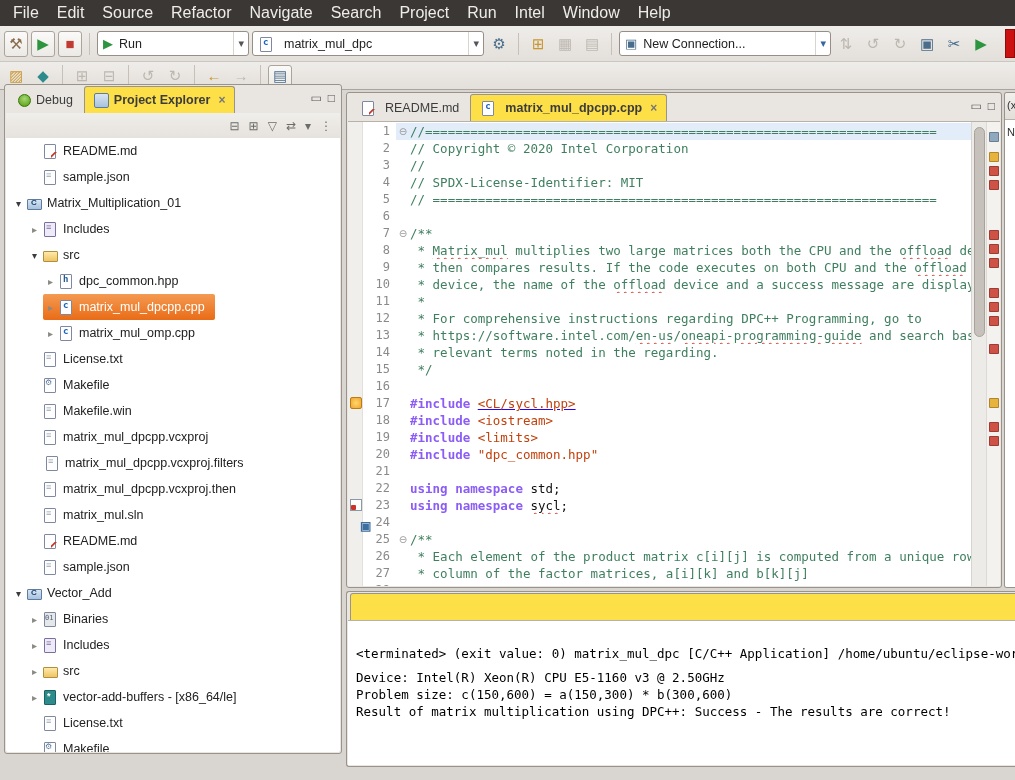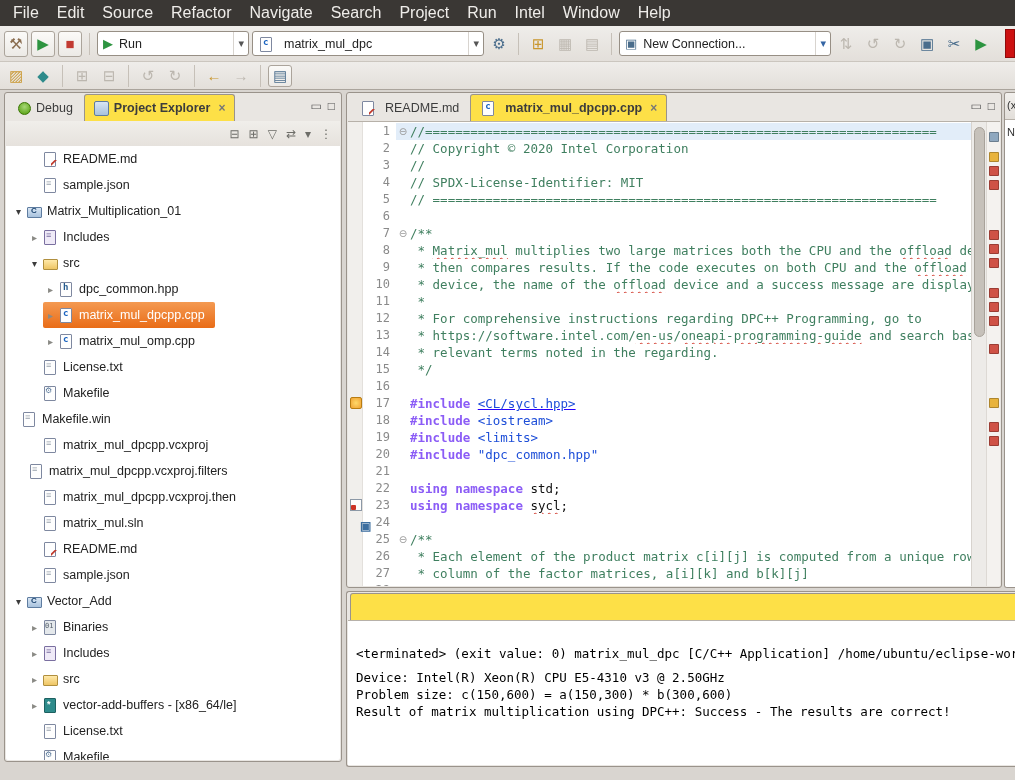--- a/index.html
+++ b/index.html
@@ -39,21 +39,21 @@
   .panel{position:absolute;background:#e9e6e2;border:1px solid #9a938b;border-radius:3px;box-sizing:border-box}
   .ptabs{height:28px;display:flex;align-items:flex-end;padding-left:3px;gap:1px}
   .ptab{height:26px;display:flex;align-items:center;padding:0 9px;gap:5px;color:#3c3c3c;
         border:1px solid transparent;border-bottom:none;border-radius:3px 3px 0 0;font-size:12.5px;cursor:default;white-space:nowrap}
   .ptab.active{background:#fde047;border-color:#9a938b;font-weight:bold}
   .ptab .x{color:#777;font-size:12px;margin-left:3px}
   .winbtns{position:absolute;top:6px;right:6px;display:flex;gap:6px;color:#555;font-size:12px}
   .wb{cursor:default}
 
   
-  .explorer{left:4px;top:92px;width:338px;height:670px}
+  .explorer{left:4px;top:84px;width:338px;height:670px}
   .ptools{position:absolute;left:1px;right:1px;top:28px;height:25px;display:flex;justify-content:flex-end;
           align-items:center;gap:9px;padding-right:8px;color:#6d6d68;font-size:12px;
           background:linear-gradient(#f0eeea,#e6e2dd);border-bottom:1px solid #c2bcb4}
   .pt{cursor:default}
   .tree{position:absolute;left:1px;right:1px;top:53px;bottom:1px;background:#fff;overflow:hidden;
         border-radius:0 0 2px 2px;font-size:12.5px}
   .tree-row{height:26px;display:flex;align-items:center;white-space:nowrap;cursor:default}
   .rowc{display:flex;align-items:center;height:100%;padding-right:10px}
   .tree-row.selected .rowc{background:linear-gradient(#f49a52,#e96c17);color:#fff;border-radius:2px}
   .arrow{width:15px;text-align:center;font-size:10px;color:#8a8a85;flex:none}
@@ -93,21 +93,21 @@
   .mcol{position:absolute;left:0;top:0;bottom:0;width:14px;background:#f1efec;border-right:1px solid #e3e0dc}
   .lines{position:absolute;left:14px;top:1px;right:28px;bottom:0;overflow:hidden}
   .cl{height:17px;display:flex;align-items:center;font:12.5px/17px "DejaVu Sans Mono",monospace}
   .ln{width:28px;text-align:right;padding-right:6px;color:#8a8a8a;flex:none;font-size:12px}
   .fold{width:14px;flex:none;text-align:center;color:#9a9a9a;font-size:10px;font-family:"DejaVu Sans",sans-serif}
   .ct{flex:1;white-space:pre;overflow:hidden}
   .cl.hl .ct,.cl.hl .fold{background:#e2edf9}
   .tk{white-space:pre}
   .tk.c{color:#3F7F5F}
   .tk.k{color:#8b5cf6;font-weight:bold}
-  .tk.s{color:#1d4ed8}
+  .tk.s{color:#c2410c}
   .tk.p{color:#101010}
   .tk.sp{text-decoration:underline;text-decoration-style:wavy;text-decoration-color:#d23b2e;text-decoration-thickness:1px;text-underline-offset:2px}
   .tk.lk{text-decoration:underline;text-decoration-color:#2A00FF}
   .warnm{position:absolute;left:2px;width:10px;height:10px;background:radial-gradient(#ffd96a,#f0a232);
          border:1px solid #b97d12;border-radius:2px}
   .spellm{position:absolute;left:2px;width:10px;height:10px;background:#fdfdfd;border:1px solid #8c98a6}
   .spellm::after{content:"";position:absolute;left:0;bottom:0;width:5px;height:5px;background:#cc3326;border-radius:1px}
   .vsb{position:absolute;right:13px;top:0;bottom:0;width:15px;background:#edebe8;border-left:1px solid #d7d3ce}
   .thumb{position:absolute;left:2px;right:2px;border-radius:6px;background:#c6c1ba;border:1px solid #a8a29a}
   .ruler{position:absolute;right:0;top:0;bottom:0;width:13px;background:#f4f2ef;border-left:1px solid #ddd9d4}
@@ -332,35 +332,35 @@
             <span class="tlabel">License.txt</span>
           </span>
         </div>
         <div class="tree-row" style="padding-left: 21px;">
           <span class="rowc">
             <span class="arrow"></span>
             <span class="fico make"></span>
             <span class="tlabel">Makefile</span>
           </span>
         </div>
-        <div class="tree-row" style="">
+        <div class="tree-row" style="padding-left: 21px;">
           <span class="rowc">
             <span class="arrow"></span>
             <span class="fico doc"></span>
             <span class="tlabel">Makefile.win</span>
           </span>
         </div>
         <div class="tree-row" style="padding-left: 21px;">
           <span class="rowc">
             <span class="arrow"></span>
             <span class="fico doc"></span>
             <span class="tlabel">matrix_mul_dpcpp.vcxproj</span>
           </span>
         </div>
-        <div class="tree-row" style="padding-left: 7px;">
+        <div class="tree-row" style="padding-left: 23px;">
           <span class="rowc">
             <span class="arrow"></span>
             <span class="fico doc"></span>
             <span class="tlabel">matrix_mul_dpcpp.vcxproj.filters</span>
           </span>
         </div>
         <div class="tree-row" style="padding-left: 21px;">
           <span class="rowc">
             <span class="arrow"></span>
             <span class="fico doc"></span>
@@ -627,21 +627,21 @@
 
   <div class="panel console">
     <div class="ptabs">
         <div class="ptab active">
           <span class="cico console">▣</span>
         </div>
       </div>
     <div class="cbody">
       <div class="chead">&lt;terminated&gt; (exit value: 0) matrix_mul_dpc [C/C++ Application] /home/ubuntu/eclipse-workspace/Matri</div>
       <div id="console-out">
-          <div class="cline">Device: Intel(R) Xeon(R) CPU E5-4310 v3 @ 2.50GHz</div>
+          <div class="cline">Device: Intel(R) Xeon(R) CPU E5-1160 v3 @ 2.50GHz</div>
           <div class="cline">Problem size: c(150,600) = a(150,300) * b(300,600)</div>
           <div class="cline">Result of matrix multiplication using DPC++: Success - The results are correct!</div>
         </div>
     </div>
   </div>
 
   <div class="rstrip">
     <div class="rtab">(x</div>
     <div class="rwhite">N</div>
   </div>

